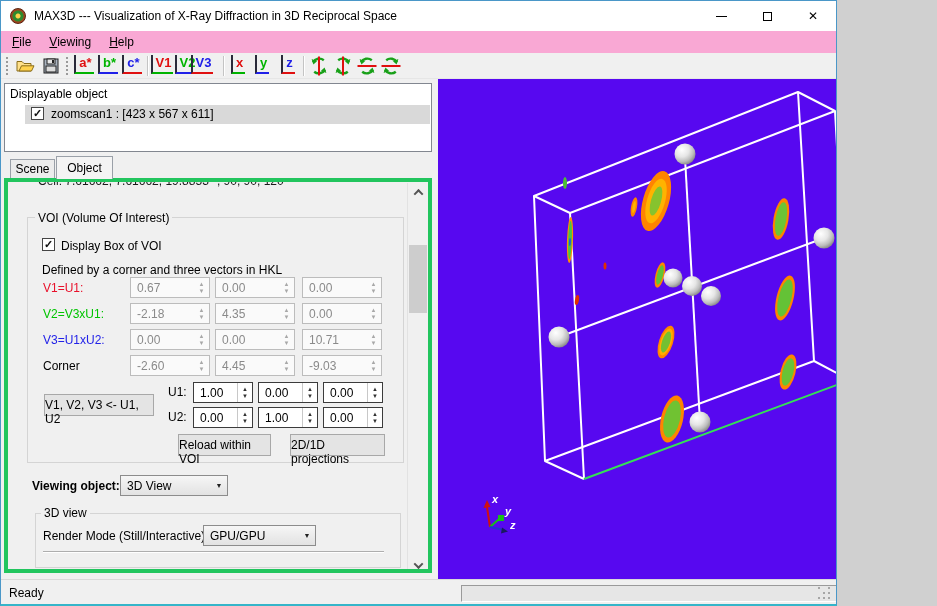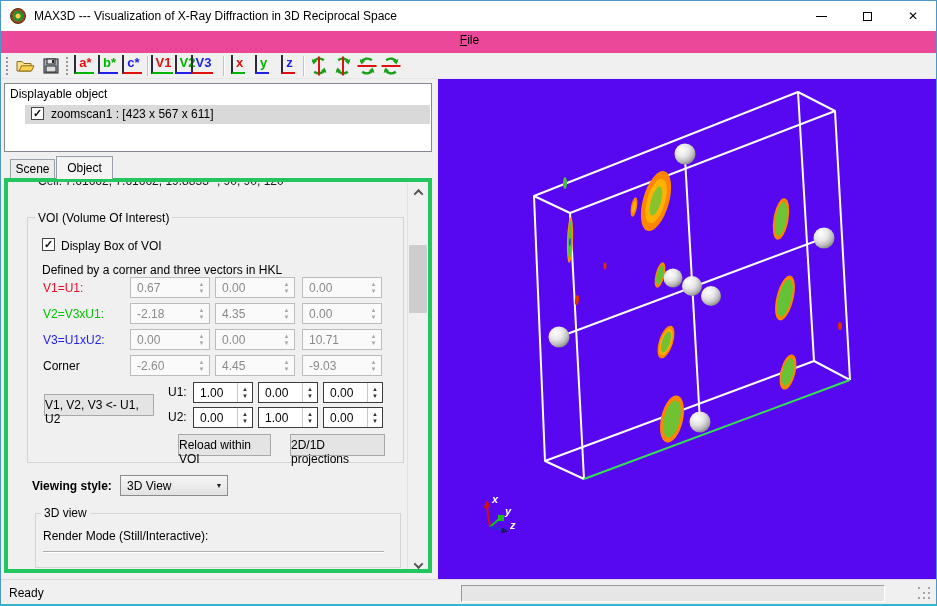--- a/index.html
+++ b/index.html
@@ -1,33 +1,33 @@
 <!DOCTYPE html>
 <html><head>
 <meta charset="utf-8">
 <style>
   * { margin:0; padding:0; box-sizing:border-box; }
   html,body { width:937px; height:606px; background:#d0d0d0; }
   body { font-family:"Liberation Sans", sans-serif; font-size:12px; color:#000; }
-  .window { position:relative; width:937px; height:606px; background:#f0f0f0; overflow:hidden;
+  .window { position:relative; width:837px; height:606px; background:#f0f0f0; overflow:hidden;
             border:1px solid #4a97c8; border-bottom:2px solid #35b5c9;text-decoration:underline; }
 
   
   .titlebar { position:absolute; left:0; top:0; right:0; height:30px; background:#ffffff; }
   .app-icon { position:absolute; left:9px; top:7px; width:16px; height:16px; border-radius:50%;
               background:radial-gradient(circle at 50% 50%, #ffd24a 0 2px, #2e8b2e 3px 5px, #a0431e 6px 8px);
               border:1px solid #5a2410; }
   .title-text { position:absolute; left:33px; top:8px; font-size:12px; white-space:nowrap; }
   .winbtn { position:absolute; top:0; width:46px; height:30px; display:flex; align-items:center; justify-content:center; }
   .btn-min { right:92px; } .btn-max { right:46px; } .btn-close { right:0; font-size:12px; }
   .glyph-min { width:11px; height:1px; background:#000; }
   .glyph-max { width:9px; height:9px; border:1px solid #000; }
 
   
-  .menubar { position:absolute; left:0; top:30px; right:0; height:22px; background:#ec4899; display:flex; align-items:center;flex-direction:column; }
+  .menubar { position:absolute; left:0; top:30px; right:0; height:22px; background:#f9a8d4; display:flex; align-items:center; }
   .menu-item { padding:2px 9px; margin-left:0; }
   .menu-item:first-child { margin-left:2px; }
 
   
   .toolbar { position:absolute; left:0; top:52px; right:0; height:26px; background:#f0f0f0; border-bottom:1px solid #e6e6e6; }
   .tgrip { position:absolute; top:4px; width:3px; height:18px; border-left:2px dotted #9a9a9a; }
   .tsep { position:absolute; top:3px; width:1px; height:20px; background:#c4c4c4; box-shadow:1px 0 0 #ffffff; }
   .ticon { position:absolute; top:3px; width:20px; height:20px; }
   .tbtn { position:absolute; top:2px; width:22px; height:22px; display:flex; align-items:flex-start; justify-content:center;
           font-weight:bold; font-size:13px; line-height:16px; }
@@ -393,29 +393,33 @@
           <span class="sv">0.00</span>
           <span class="sb">
             <span class="su">▲</span>
             <span class="sd">▼</span>
           </span>
         </div>
 
       <div class="pbtn" style="left:170px; top:252px; width:93px">Reload within VOI</div>
       <div class="pbtn" style="left:282px; top:252px; width:95px">2D/1D projections</div>
 
-      <div class="plabel" style="left:24px; top:297px; font-weight:bold">Viewing style:</div>
+      <div class="plabel" style="left:24px; top:297px; font-weight:bold">Viewing object:</div>
       <div class="combo" style="left:112px; top:293px; width:108px">
         <span class="cv">3D View</span>
         <span class="ca">▼</span>
       </div>
 
       <div class="groupbox" style="left:27px; top:331px; width:366px; height:55px"></div>
       <div class="group-label" style="left:33px; top:324px">3D view</div>
       <div class="plabel" style="left:35px; top:347px">Render Mode (Still/Interactive):</div>
+      <div class="combo" style="left:195px; top:343px; width:113px">
+        <span class="cv">GPU/GPU</span>
+        <span class="ca">▼</span>
+      </div>
       <div class="hdivider" style="left:35px; top:369px; width:341px"></div>
 
       <div class="vscroll">
         <div class="sb-btn sb-up">
             <div class="chev chev-up"></div>
           </div>
         <div class="sb-thumb"></div>
         <div class="sb-btn sb-down">
             <div class="chev chev-down"></div>
           </div>

